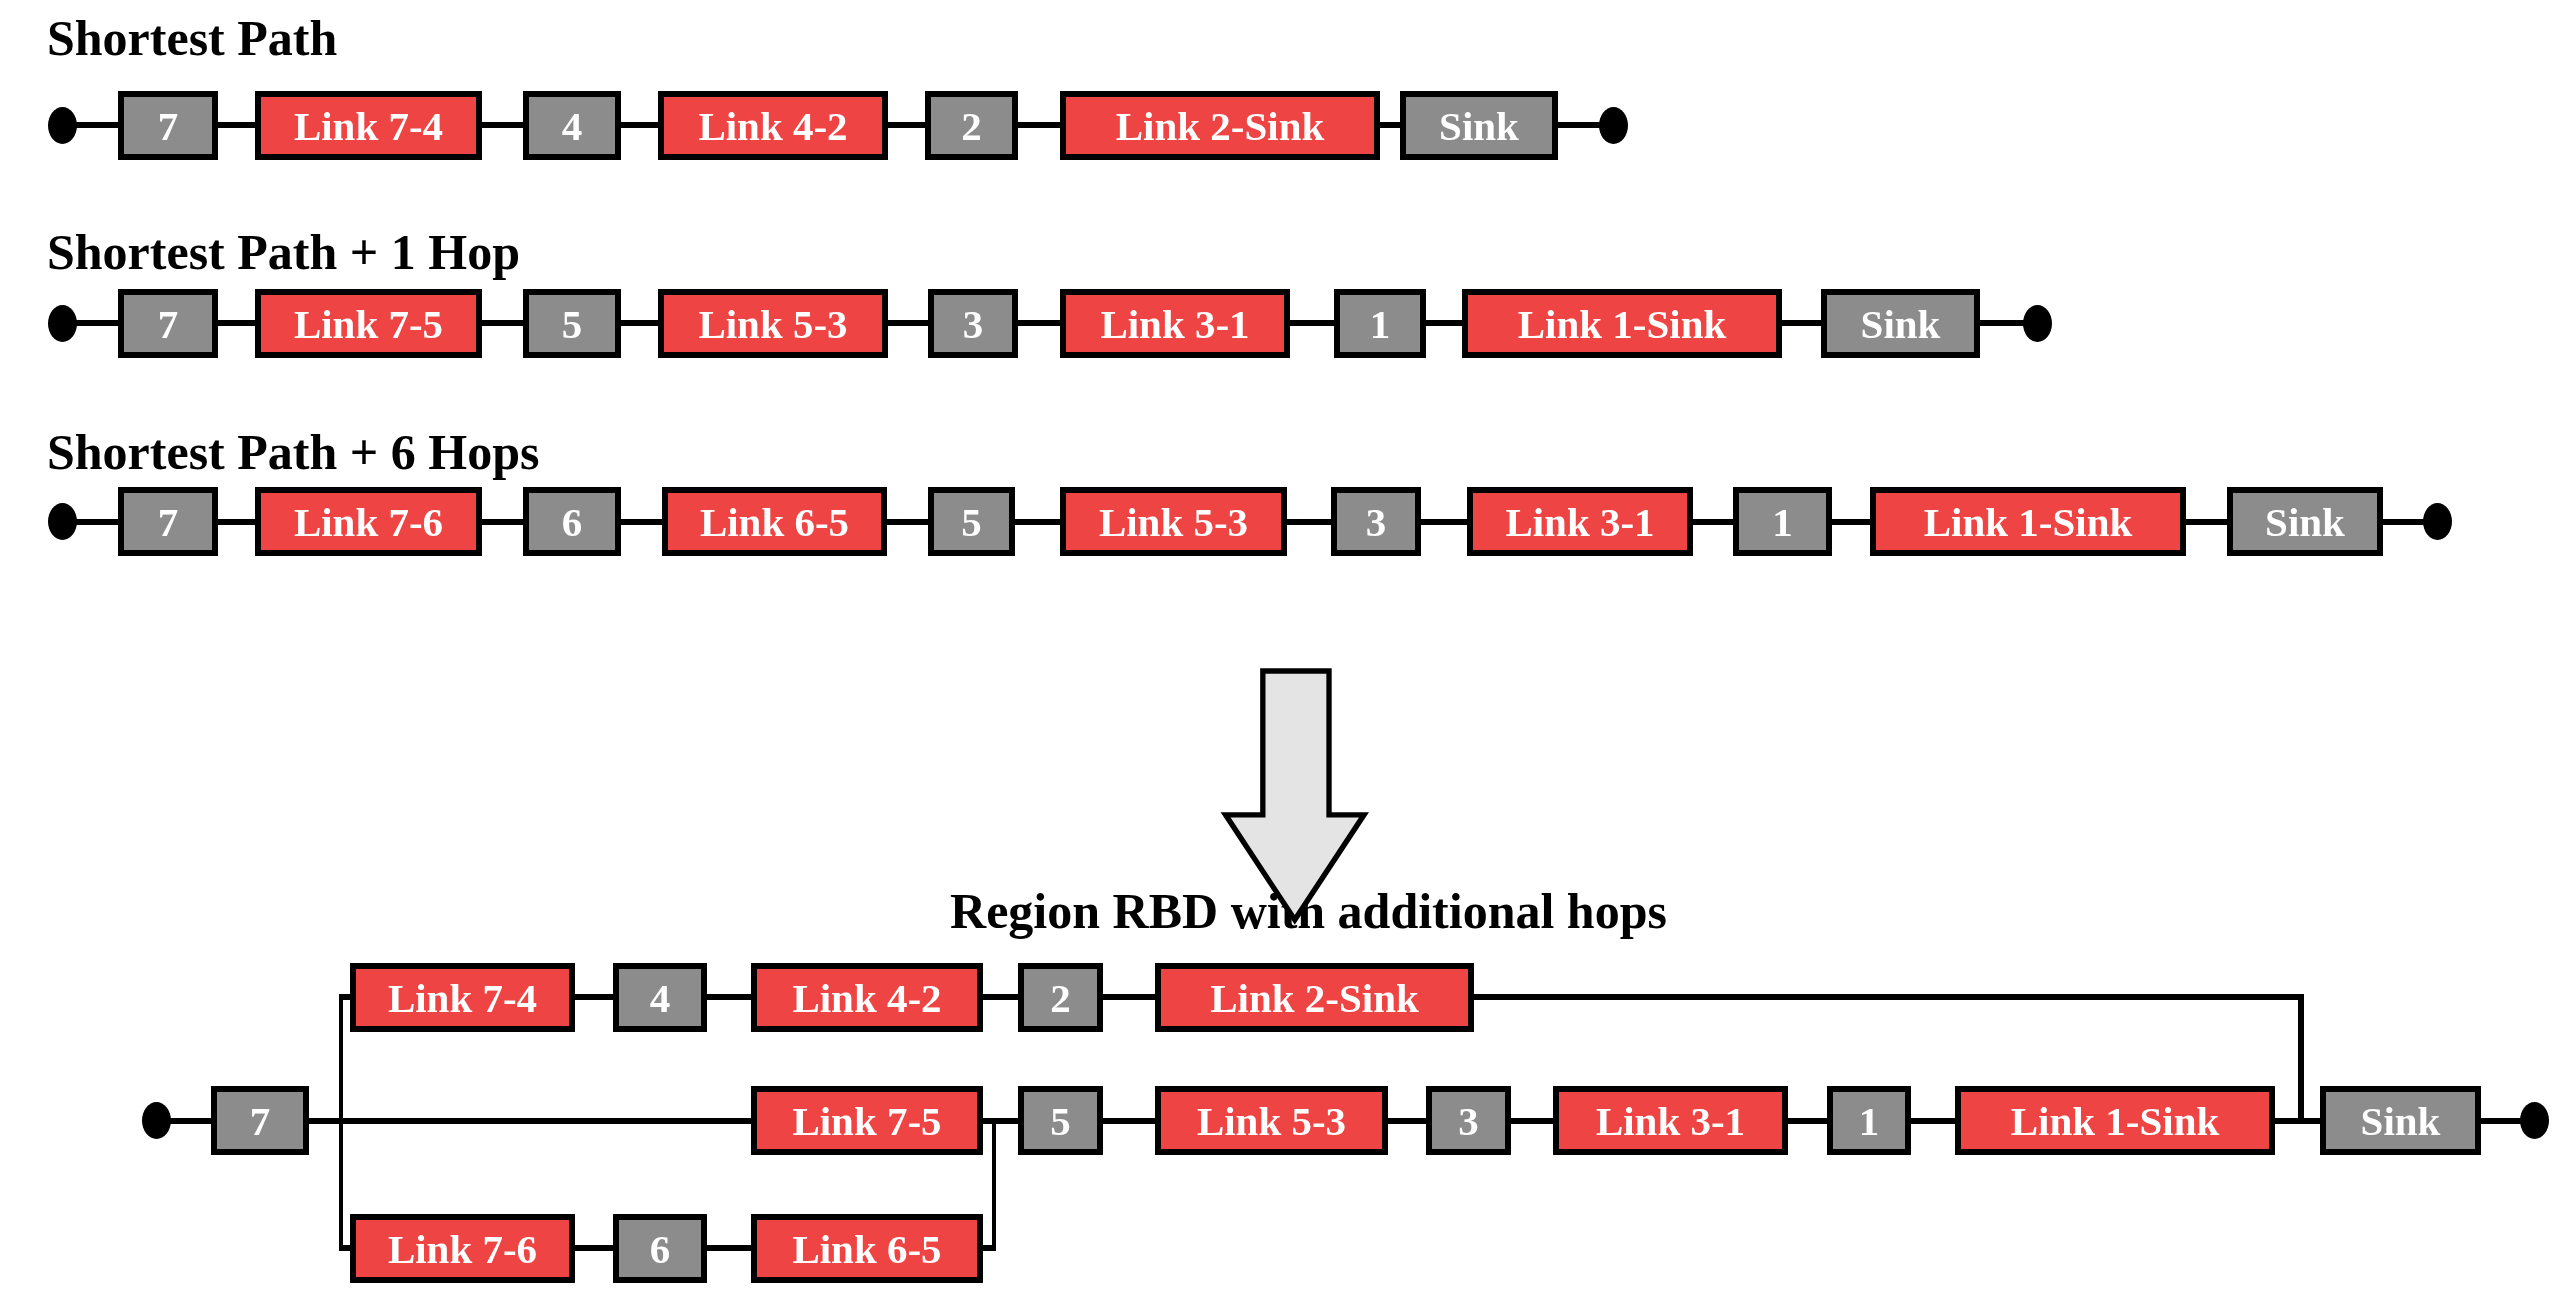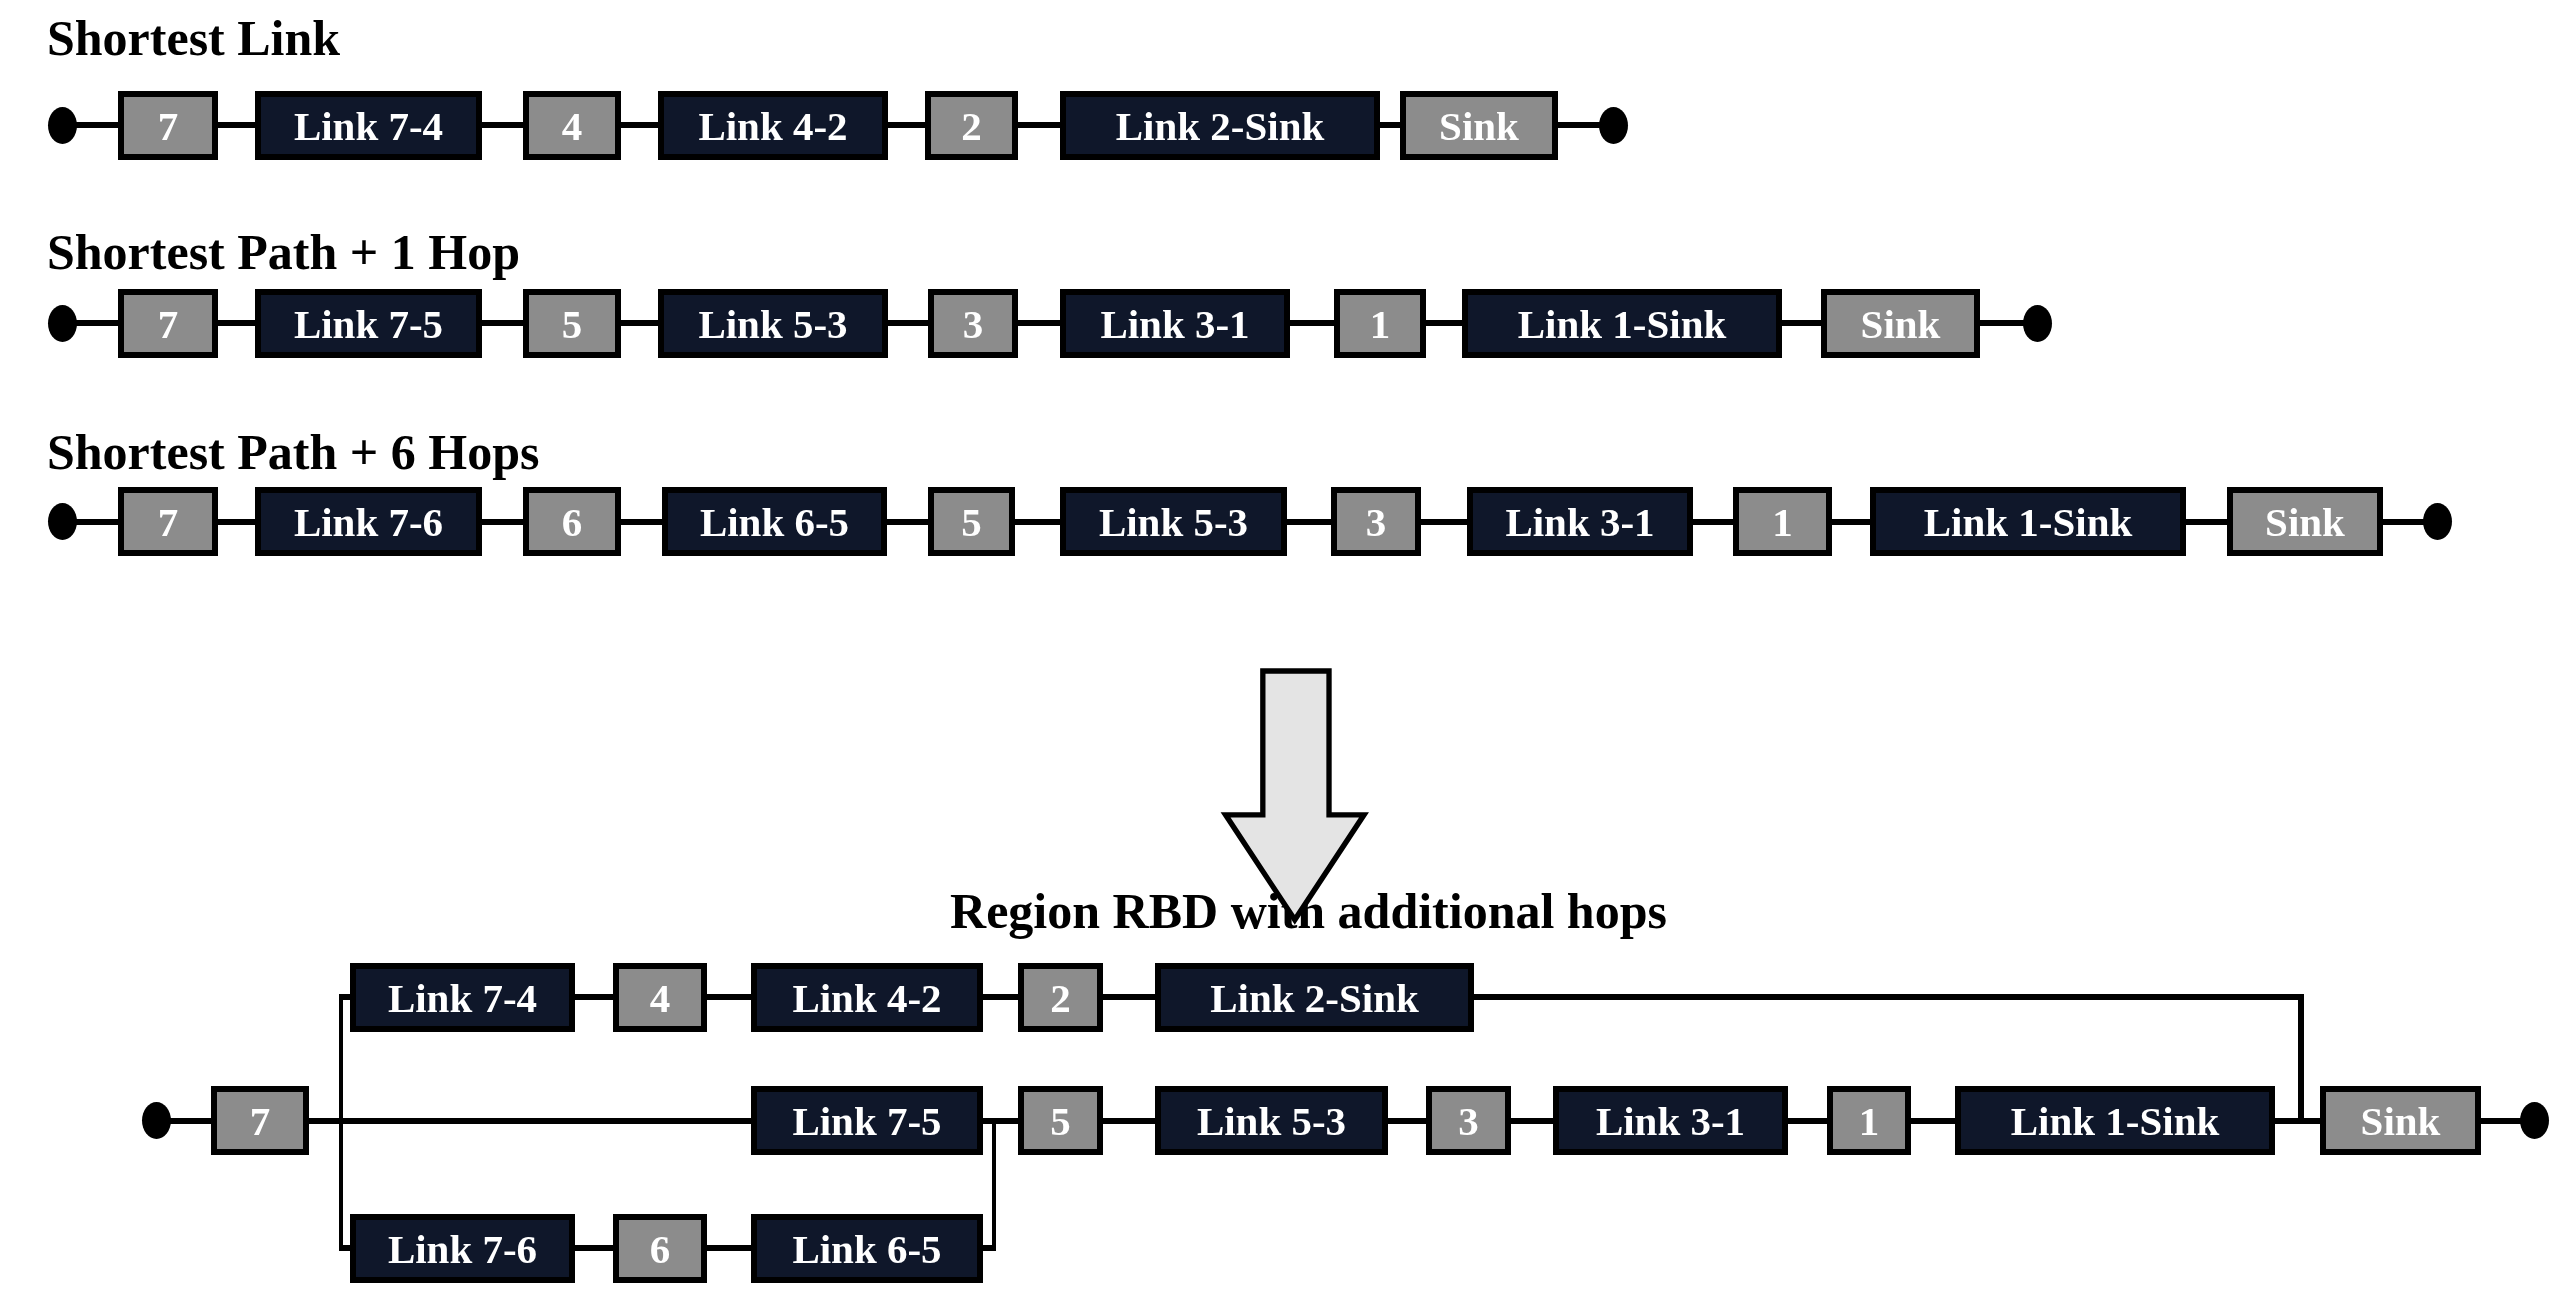--- a/index.html
+++ b/index.html
@@ -28,21 +28,21 @@
     display: flex;
     align-items: center;
     justify-content: center;
     color: #ffffff;
     font-size: 41px;
     font-weight: 700;
     white-space: nowrap;
     z-index: 2;
   }
   .node { background: #8c8c8c; }
-  .link { background: #0f172a; }
+  .link { background: #ef4444; }
   .hline {
     position: absolute;
     height: 6.1px;
     background: #000000;
     z-index: 1;
   }
   .vline {
     position: absolute;
     background: #000000;
     z-index: 1;
@@ -57,21 +57,21 @@
     border-radius: 50%;
     z-index: 3;
   }
   .arrow-svg { position: absolute; z-index: 2; }
 </style>
 </head>
 <body>
 
 <div class="canvas">
 
-  <div class="title" style="left:47px; top:12.2px;">Shortest Link</div>
+  <div class="title" style="left:47px; top:12.2px;">Shortest Path</div>
   <div class="hline" style="left:63px; top:122px; width:1551px;"></div>
   <div class="dot" style="left:48px; top:107px;"></div>
   <div class="dot" style="left:1599px; top:107px;"></div>
   <div class="block node" style="left:118px; top:91px; width:100px;">7</div>
   <div class="block link" style="left:255px; top:91px; width:227px;">Link 7-4</div>
   <div class="block node" style="left:523px; top:91px; width:98px;">4</div>
   <div class="block link" style="left:658px; top:91px; width:230px;">Link 4-2</div>
   <div class="block node" style="left:925px; top:91px; width:93px;">2</div>
   <div class="block link" style="left:1060px; top:91px; width:320px;">Link 2-Sink</div>
   <div class="block node" style="left:1400px; top:91px; width:158px;">Sink</div>

